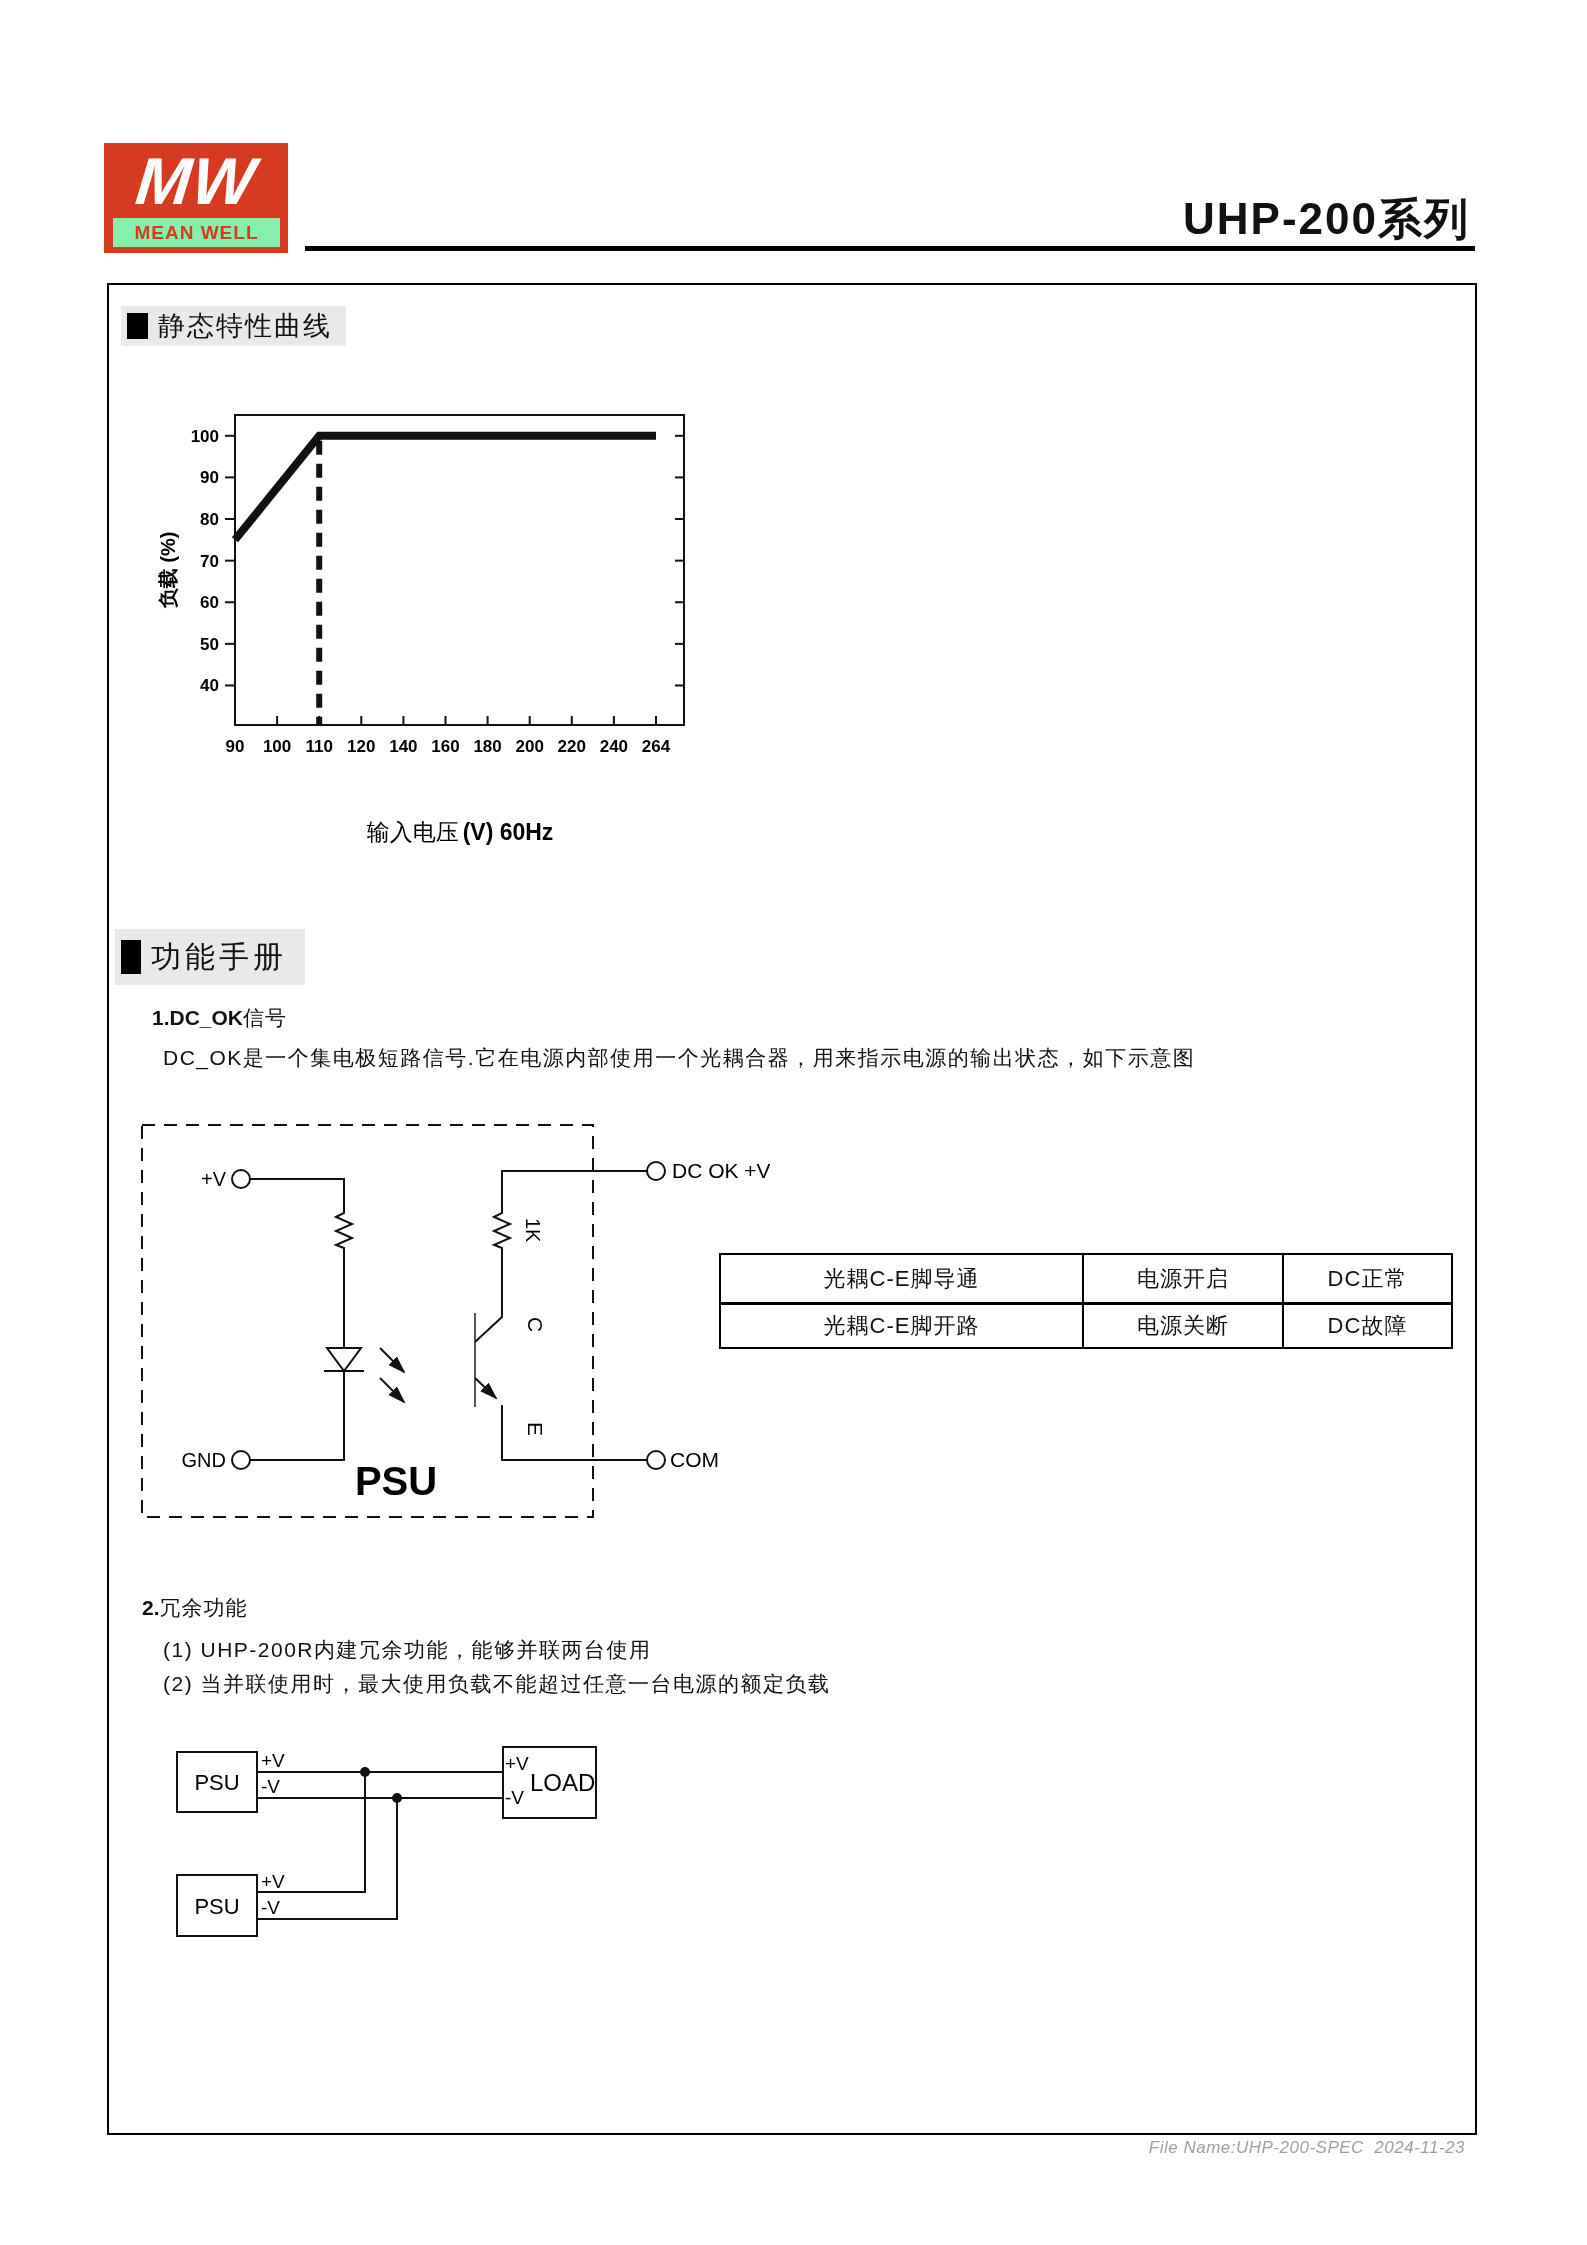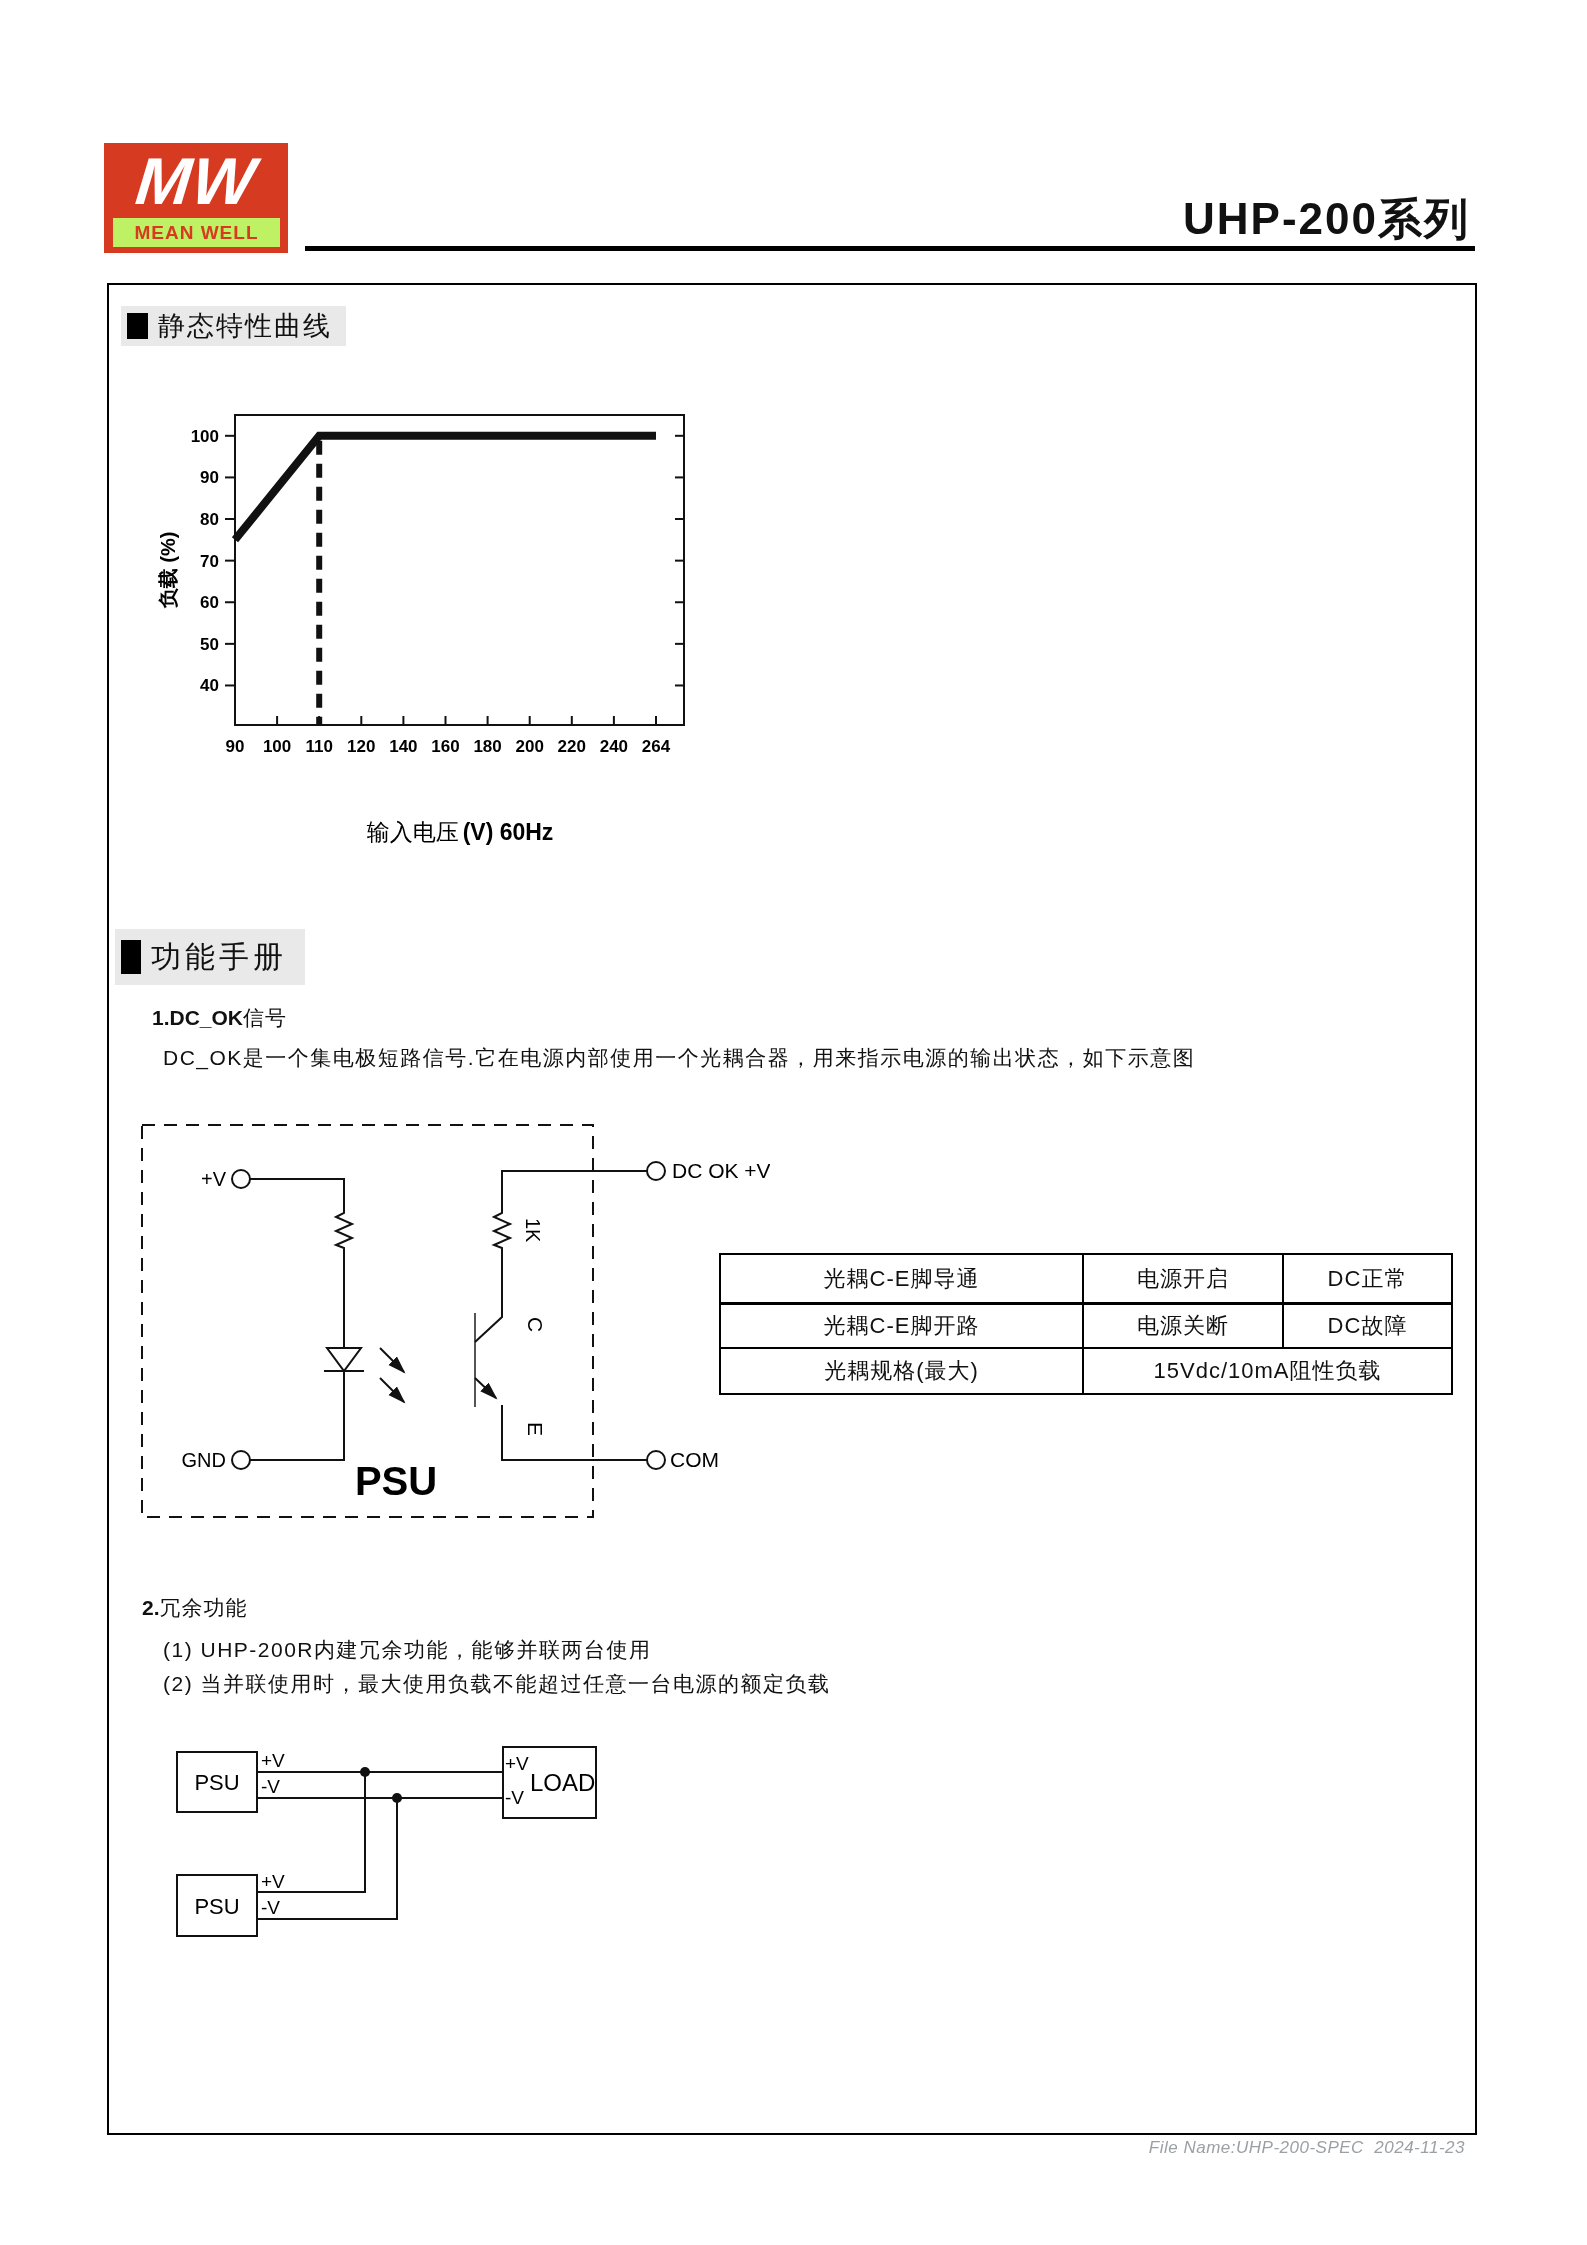--- a/index.html
+++ b/index.html
@@ -3,21 +3,21 @@
 <meta charset="utf-8">
 <style>
   html,body{margin:0;padding:0;background:#fff;}
   .page{position:relative;width:1587px;height:2245px;background:#fff;
         font-family:"Liberation Sans", sans-serif;color:#111;overflow:hidden;}
 
   
   .logo{position:absolute;left:104px;top:143px;width:184px;height:110px;background:#D63A21;}
   .logo-mw{color:#fff;font-style:italic;font-weight:bold;font-size:66px;line-height:72px;
            text-align:center;transform:skewX(-6deg);margin-top:2px;letter-spacing:1px;}
-  .logo-strip{position:absolute;left:9px;right:8px;bottom:6px;height:29px;background:#bef264;
+  .logo-strip{position:absolute;left:9px;right:8px;bottom:6px;height:29px;background:#86efac;
               color:#D63A21;font-weight:bold;font-size:19px;text-align:center;line-height:30px;letter-spacing:1px;}
   .doc-title{position:absolute;left:317px;top:194px;font-size:38px;font-weight:bold;letter-spacing:3px;white-space:nowrap;}
   .doc-series{position:absolute;left:1183px;top:190px;font-size:44px;font-weight:bold;letter-spacing:2px;white-space:nowrap;}
   .title-rule{position:absolute;left:305px;top:246px;width:1170px;height:5px;background:#000;}
 
   
   .frame{position:absolute;left:107px;top:283px;width:1366px;height:1848px;border:2px solid #000;}
 
   
   .sec{position:absolute;background:#E9E9E9;display:flex;align-items:center;white-space:nowrap;}
@@ -179,24 +179,20 @@
         <tr class="r1">
       <td class="cw1">光耦C-E脚导通</td>
       <td class="cw2">电源开启</td>
       <td class="cw3">DC正常</td>
     </tr>
     <tr class="r2">
       <td>光耦C-E脚开路</td>
       <td>电源关断</td>
       <td>DC故障</td>
     </tr>
-    <tr class="r3">
-      <td>光耦规格(最大)</td>
-      <td colspan="2">15Vdc/10mA阻性负载</td>
-    </tr>
   </tbody>
     </table>
 
   <div class="h-num red-head"><b>2.</b><span>冗余功能</span></div>
   <div class="red-item red-item1">(1) UHP-200R内建冗余功能，能够并联两台使用</div>
   <div class="red-item red-item2">(2) 当并联使用时，最大使用负载不能超过任意一台电源的额定负载</div>
 
   <svg class="circuit2" viewBox="0 0 480 230">
     <rect x="27" y="22" width="80" height="60" fill="none" stroke="#111" stroke-width="2"></rect>
     <rect x="27" y="145" width="80" height="61" fill="none" stroke="#111" stroke-width="2"></rect>

